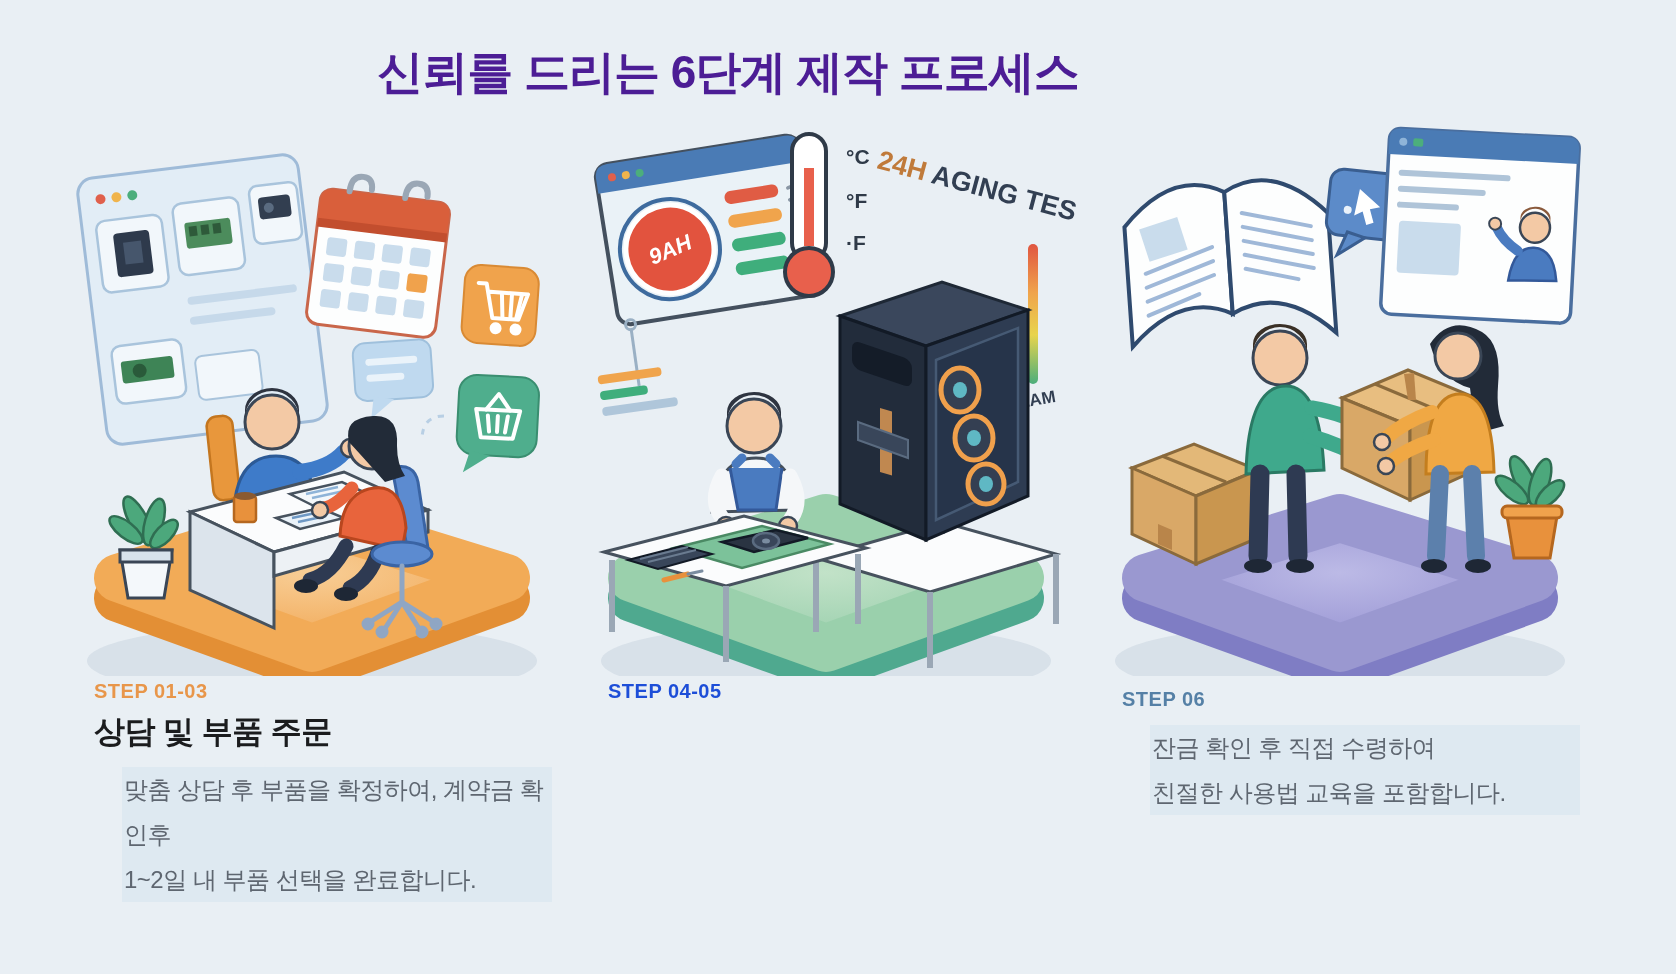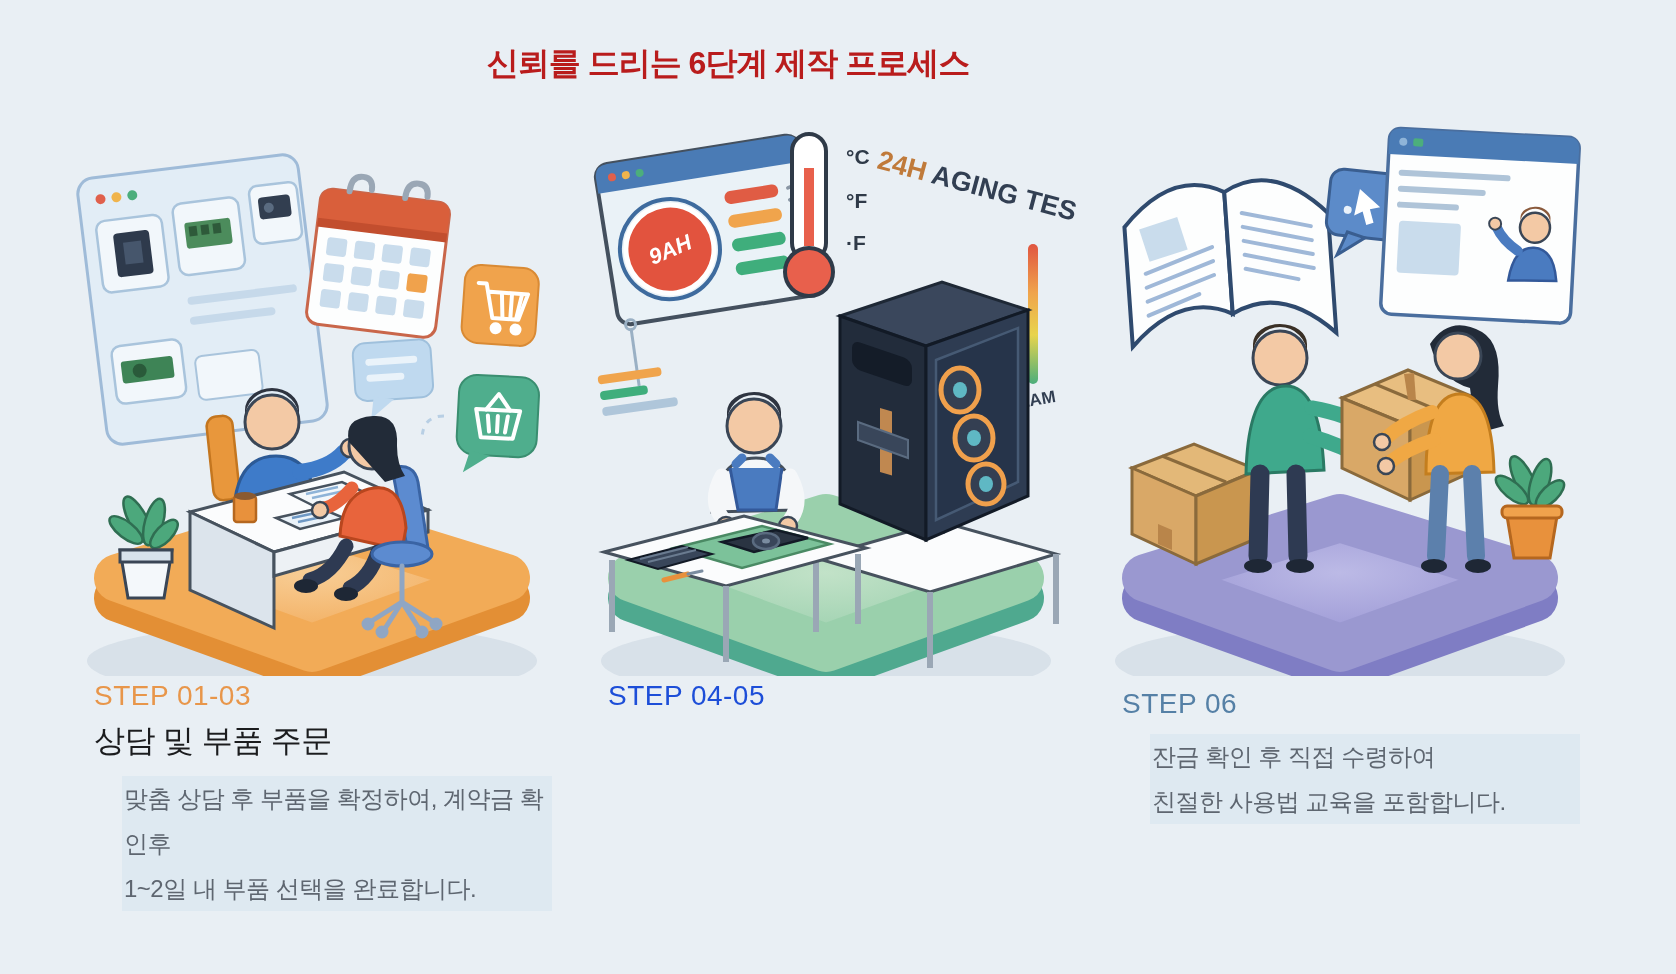--- a/index.html
+++ b/index.html
@@ -6,36 +6,36 @@
   html,body { width:1676px; height:974px; }
   body {
     background:#E9EFF4;
     font-family:"Liberation Sans", sans-serif;
     position:relative;
     overflow:hidden;
   }
   .page-title {
     position:absolute; top:42px; left:0; width:1456px;
     text-align:center;
-    font-size:32px; font-weight:800; color:#b91c1c;
+    font-size:46px; font-weight:800; color:#4c1d95;
     letter-spacing:-1px;
   }
   .columns {
     position:absolute; top:116px; left:62px;
     display:flex; gap:14px;
   }
   .col { width:500px; }
   .scene { width:500px; height:560px; display:block; }
   .textblock { padding-left:32px; margin-top:4px; width:470px; }
-  .step-label { font-size:28px; font-weight:400; letter-spacing:.5px; }
+  .step-label { font-size:20px; font-weight:700; letter-spacing:.5px; }
   .col1 .step-label { color:#E8964A; }
   .col2 .step-label { color:#1d4ed8; }
   .col3 .step-label { color:#5580A6;margin-top:12px; }
   .step-heading {
-    margin-top:8px; font-size:31px; font-weight:400;
+    margin-top:8px; font-size:31px; font-weight:700;
     color:#1B1C1E; letter-spacing:-0.5px;
   }
   .step-desc {
     margin-top:14px; font-size:24px; color:#5E6670;
     line-height:45px; letter-spacing:-0.5px;margin-left:28px;
   }
   .desc-line {
     display:block;
     background:rgba(214,228,239,0.55);
     padding:0 8px 0 2px;

